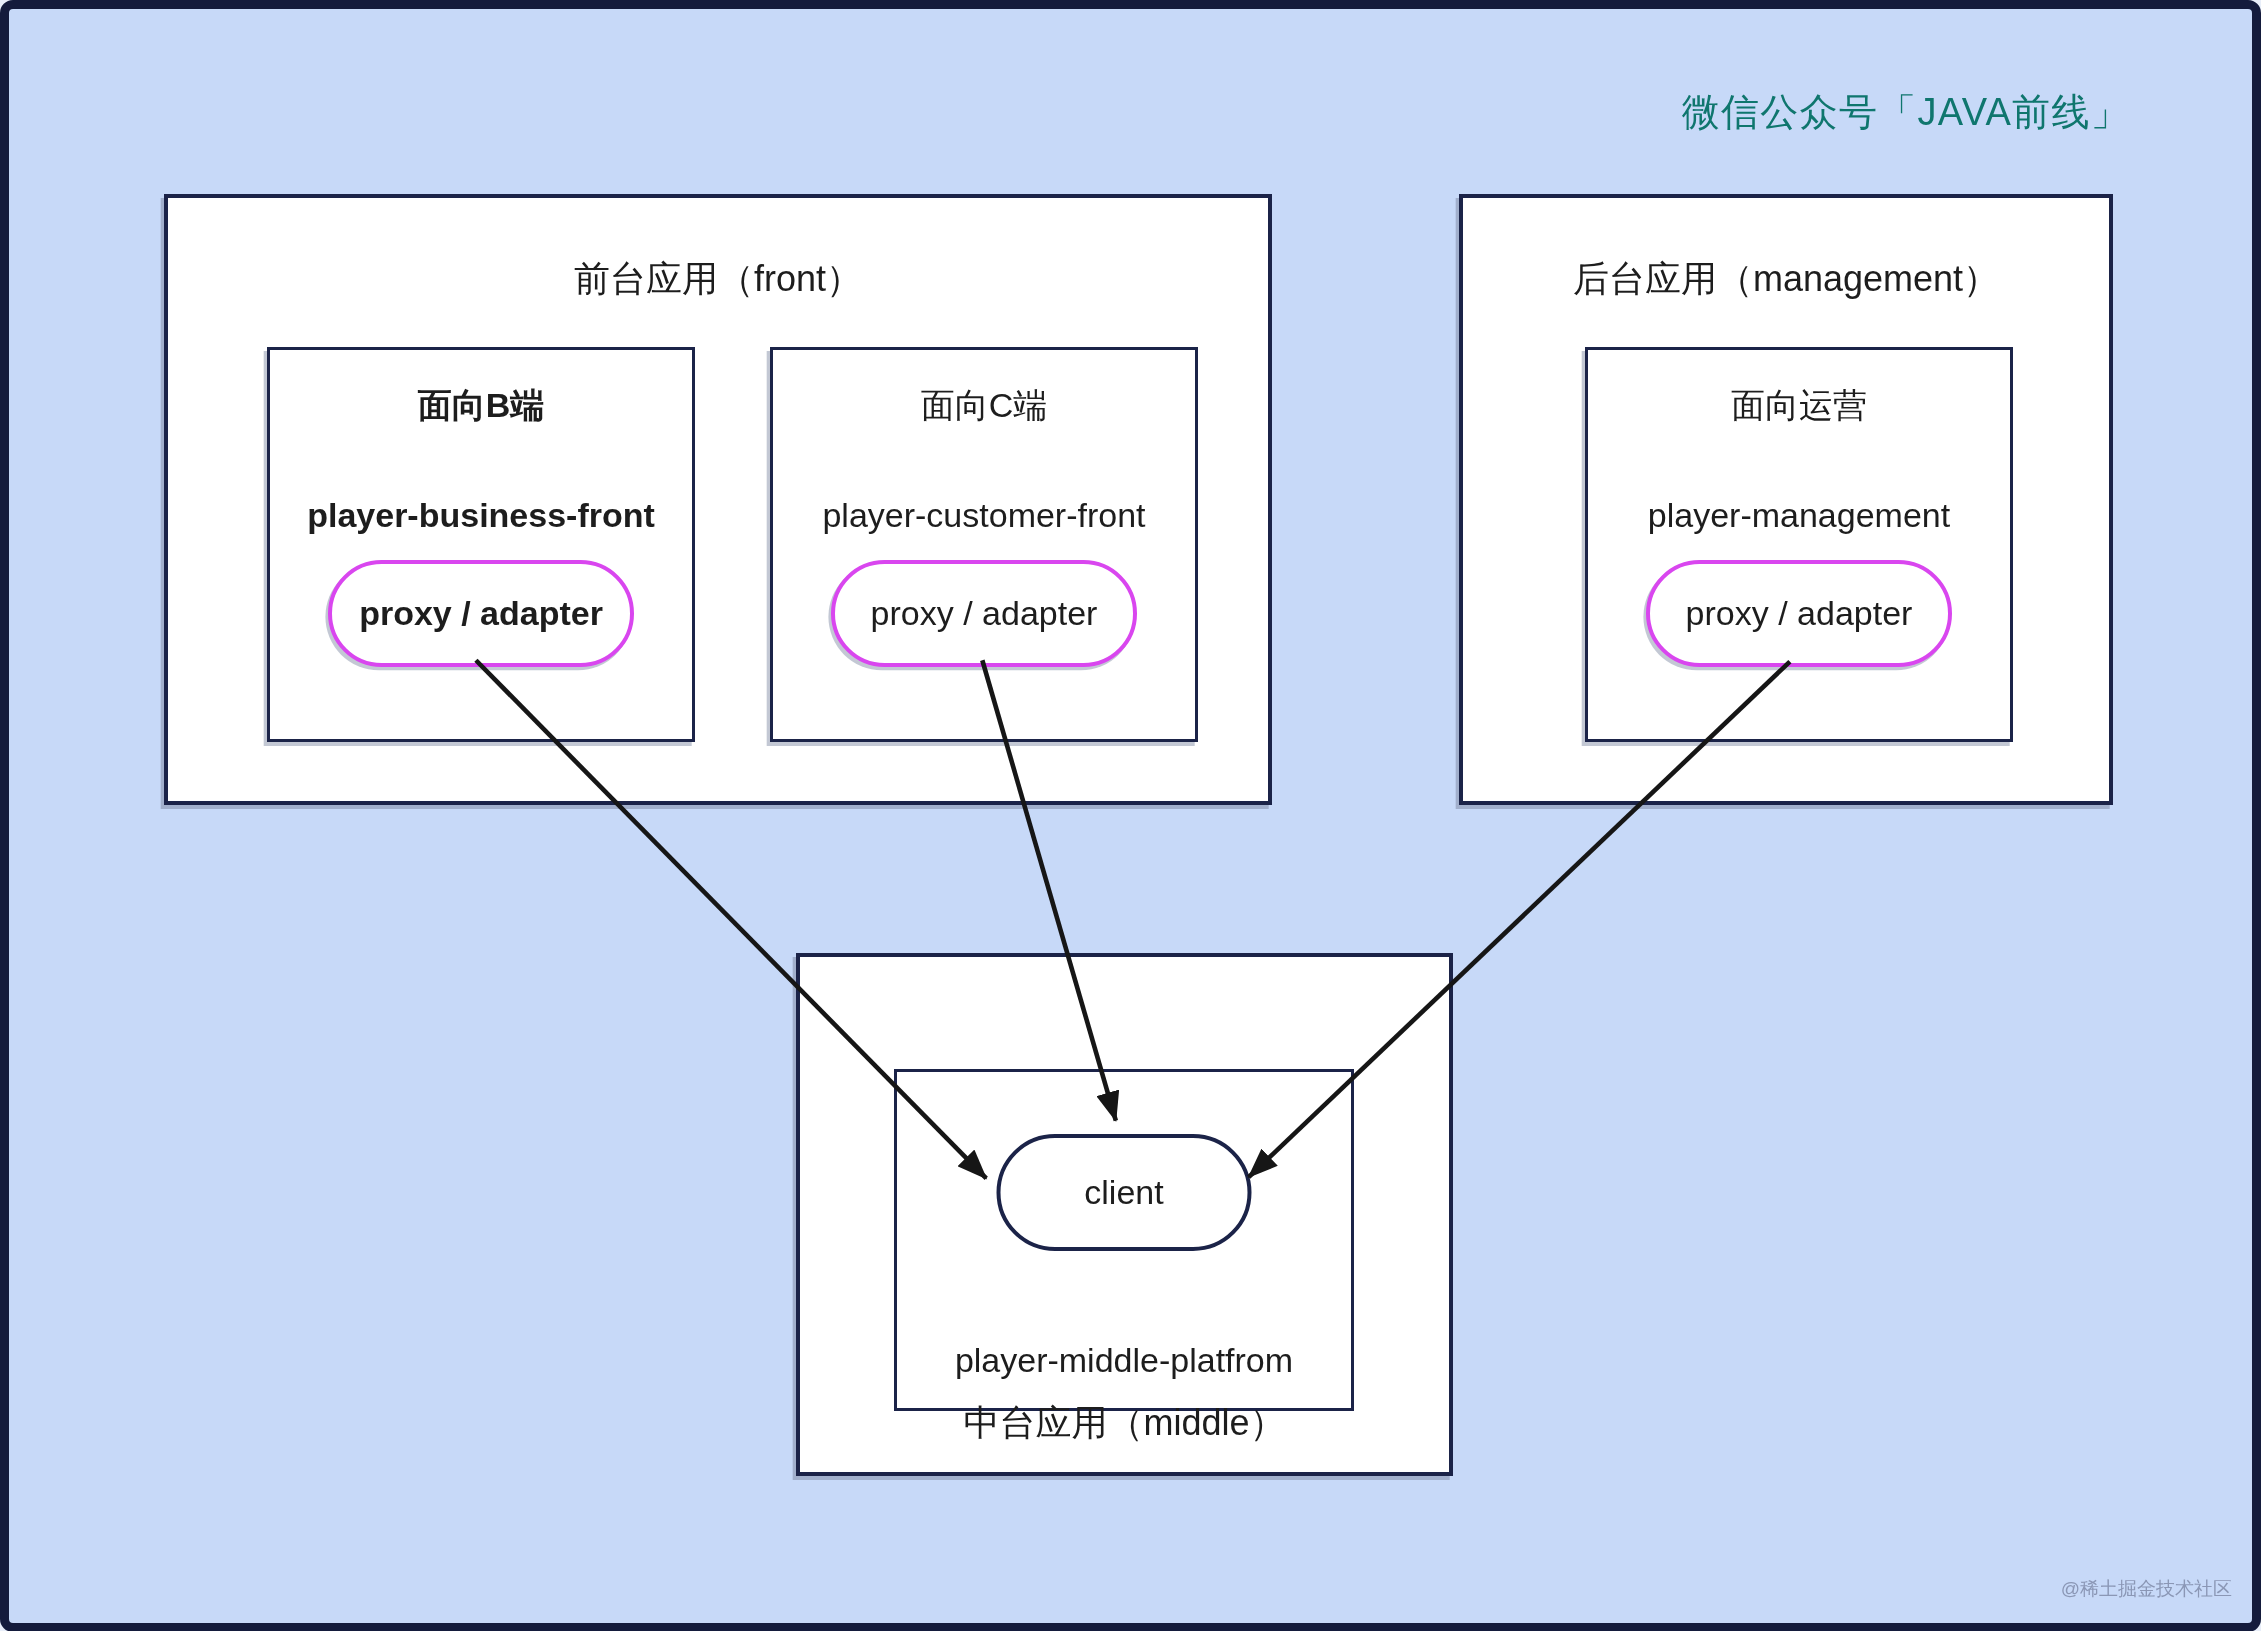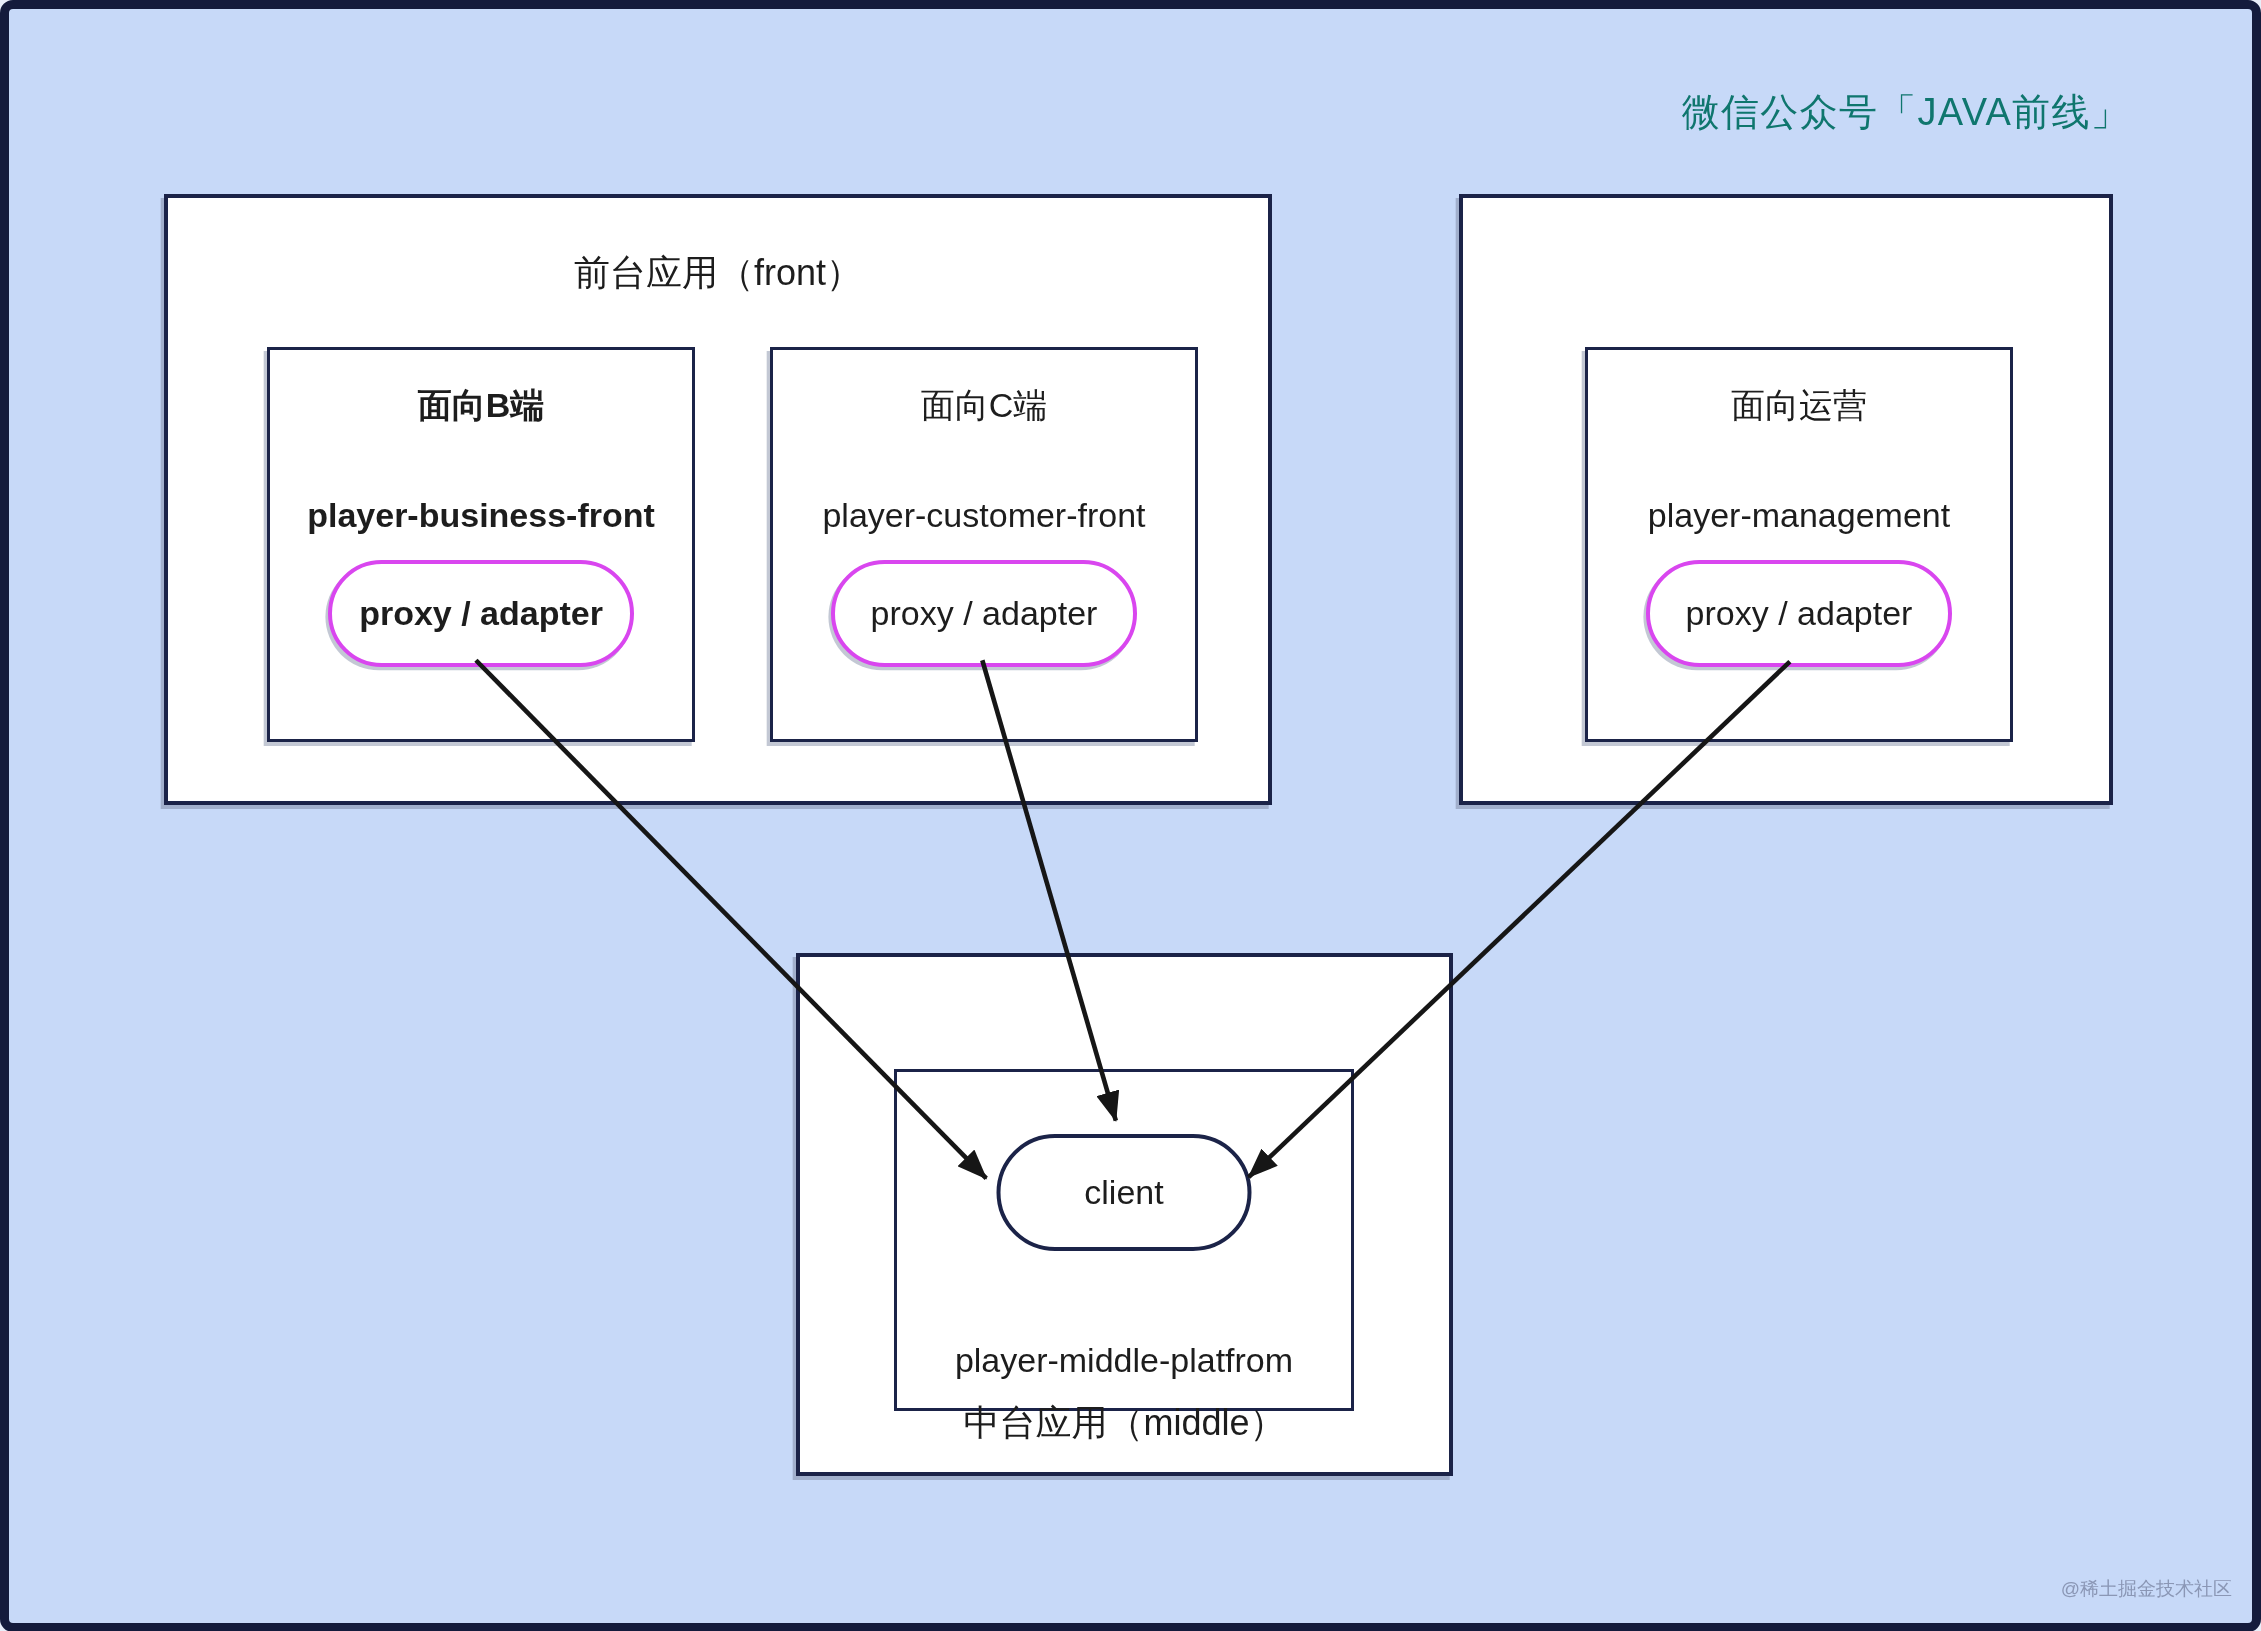--- a/index.html
+++ b/index.html
@@ -29,21 +29,21 @@
     background: #ffffff;
     border: 4px solid #1b2348;
     box-shadow: -3.3px 4px 0 rgba(123,133,160,0.5);
   }
   .group-front      { left: 155px;  top: 185px;  width: 1108px; height: 611px; }
   .group-management { left: 1450px; top: 185px;  width: 654px;  height: 611px; }
   .group-middle     { left: 787px; top: 944px; width: 657px;  height: 523px; }
   .group-title {
     position: absolute;
     left: 0; right: 0;
-    top: 51px;
+    top: 57px;
     text-align: center;
     font-size: 36px;
     white-space: nowrap;
   }
   .group-title.bottom { top: 442px; }
   .app-box {
     position: absolute;
     top: 149px;
     width: 428px;
     height: 395px;
@@ -155,20 +155,21 @@
     <div class="app-box pos-c">
       <div class="audience">面向C端</div>
       <div class="app-name">player-customer-front</div>
       <div class="pill">
         <span>proxy / adapter</span>
       </div>
     </div>
   </section>
 
   <section class="group group-management">
+    <div class="group-title">后台应用（management）</div>
 
     <div class="app-box pos-m">
       <div class="audience">面向运营</div>
       <div class="app-name">player-management</div>
       <div class="pill">
         <span>proxy / adapter</span>
       </div>
     </div>
   </section>
 

